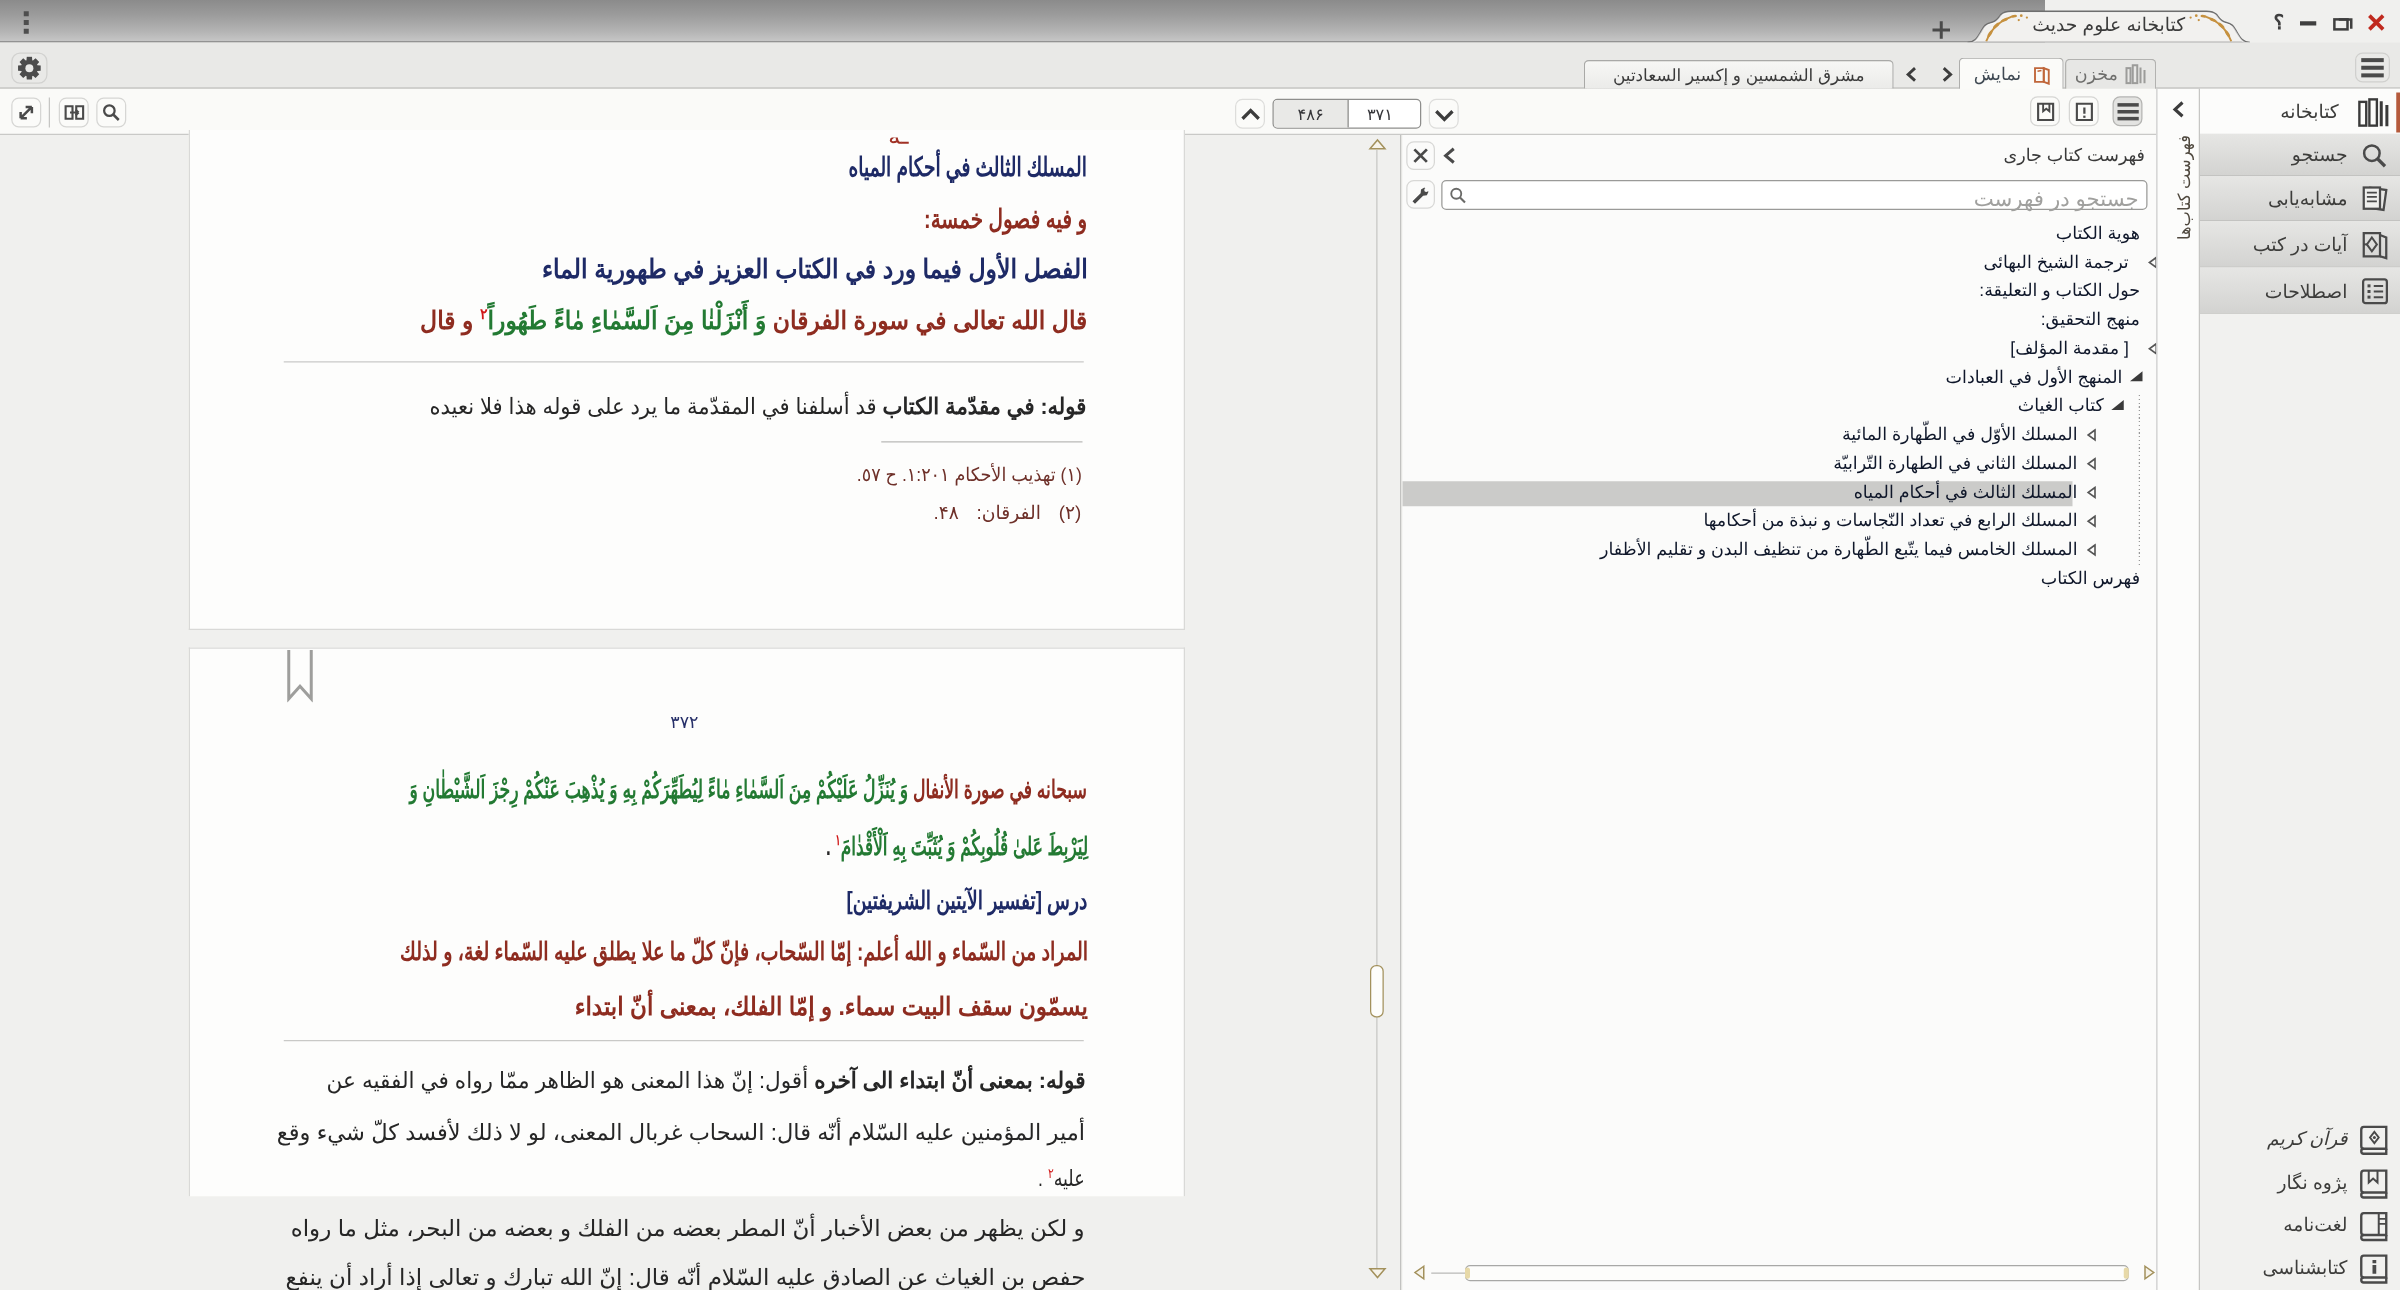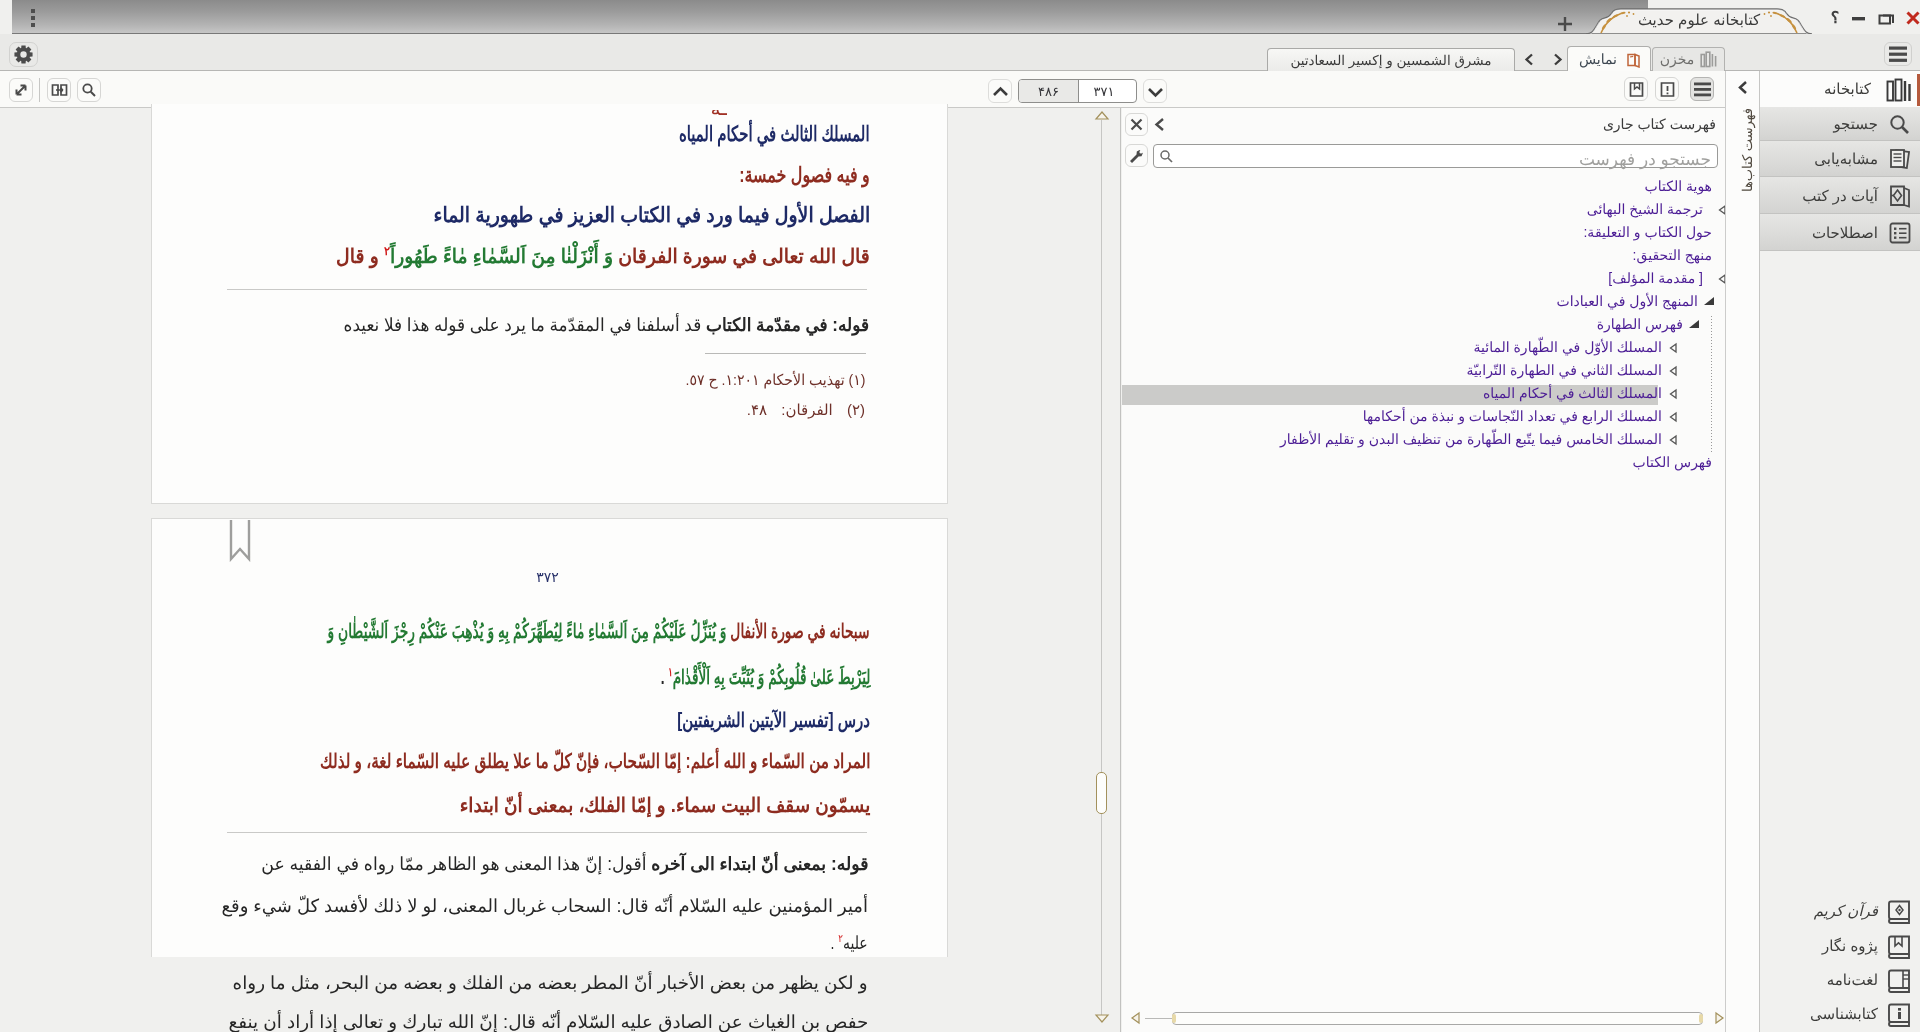--- a/index.html
+++ b/index.html
@@ -1,42 +1,42 @@
 <!DOCTYPE html>
 <html lang="fa"><head>
 <meta charset="utf-8">
 <title>کتابخانه علوم حدیث</title>
 <style>
   * { margin:0; padding:0; box-sizing:border-box; }
   html,body { width:1920px; height:1032px; overflow:hidden; }
   body { font-family:"Liberation Sans", sans-serif; position:relative; background:#f0f0ee; }
   .abs { position:absolute; }
   
-  #titlebar { left:12px; top:0; width:1636px; height:34px;
+  #titlebar { left:0; top:0; width:1636px; height:34px;
     background:linear-gradient(to bottom,#8b8b8b 0%,#9b9b9b 35%,#b3b3b3 75%,#c6c6c6 100%);
     border-bottom:1px solid #787878; }
   
   #row2 { left:0; top:34px; width:1920px; height:37px; background:#e9e9e7; border-bottom:1px solid #b6b6b4; }
   
   #row3 { left:0; top:71px; width:1725px; height:37px; background:#fafaf8; border-bottom:1px solid #c9c9c7; }
   .tbtn { position:absolute; width:24px; height:24px; border:1px solid #d6d6d4; border-radius:6px; background:#fbfbf9; }
   
   #content { left:0; top:108px; width:1121px; height:924px; background:#f0f0ee; border-right:1px solid #c2c2c0; }
   .card { position:absolute; left:151px; width:797px; background:#fdfdfc; border:1px solid #d9d9d7; }
   
   #panel { left:1122px; top:108px; width:603px; height:924px; background:#fbfbfa; }
   
   #strip { left:1725px; top:71px; width:35px; height:961px; background:#fcfcfb; border-left:1px solid #cccccb; border-right:1px solid #c6c6c4; }
   
   #sidebar { left:1760px; top:71px; width:160px; height:961px; background:#f1f1ef; }
   .sideitem { position:absolute; left:0; width:160px; height:36px;
     background:linear-gradient(to bottom,#e6e6e4,#d3d3d1); border-bottom:1px solid #c3c3c1; }
   .sidetxt { position:absolute; right:42px; font-size:15px; color:#3d3d3b; white-space:nowrap; }
   .fa { direction:rtl; }
-  .treet { font-size:14px; color:#4c1d95; white-space:nowrap; }
+  .treet { font-size:14px; color:#0f172a; white-space:nowrap; }
   .ln { white-space:nowrap; }
 </style>
 </head>
 <body dir="ltr">
   <div id="titlebar" class="abs">
 
     <svg class="abs" style="left:16px;top:8px" width="10" height="22" viewBox="0 0 10 22">
       <rect x="3" y="1" width="4" height="4" fill="#4e4e4e"></rect>
       <rect x="3" y="8" width="4" height="4" fill="#4e4e4e"></rect>
       <rect x="3" y="15" width="4" height="4" fill="#4e4e4e"></rect>
@@ -249,21 +249,21 @@
     <div class="abs" style="left:589px;top:208px;width:1px;height:136px;background-image:repeating-linear-gradient(to bottom,#999 0,#999 1px,transparent 1px,transparent 3px);"></div>
 
     <div class="abs" style="left:0px;top:277px;width:536px;height:20px;background:#cbcbc9;"></div>
 
     <div class="abs fa treet" id="t1" style="right:13px;top:70px;">هویة الکتاب</div>
     <div class="abs fa treet" id="t2" style="right:22px;top:93px;">ترجمة الشیخ البهائی</div>
     <div class="abs fa treet" id="t3" style="right:13px;top:116px;">حول الکتاب و التعلیقة:</div>
     <div class="abs fa treet" id="t4" style="right:13px;top:139px;">منهج التحقیق:</div>
     <div class="abs fa treet" id="t5" style="right:22px;top:162px;">[ مقدمة المؤلف]</div>
     <div class="abs fa treet" id="t6" style="right:27px;top:185px;">المنهج الأول في العبادات</div>
-    <div class="abs fa treet" id="t7" style="right:42px;top:208px;">فهرس الطهارة</div>
+    <div class="abs fa treet" id="t7" style="right:42px;top:208px;">کتاب الغياث</div>
     <div class="abs fa treet" id="t8" style="right:63px;top:231px;">المسلك الأوّل في الطّهارة المائیة</div>
     <div class="abs fa treet" id="t9" style="right:63px;top:254px;">المسلك الثاني في الطهارة التّرابیّة</div>
     <div class="abs fa treet" id="t10" style="right:63px;top:277px;">المسلك الثالث في أحکام المیاه</div>
     <div class="abs fa treet" id="t11" style="right:63px;top:300px;">المسلك الرابع في تعداد النّجاسات و نبذة من أحکامها</div>
     <div class="abs fa treet" id="t12" style="right:63px;top:323px;">المسلك الخامس فیما یتّبع الطّهارة من تنظیف البدن و تقلیم الأظفار</div>
     <div class="abs fa treet" id="t13" style="right:13px;top:346px;">فهرس الکتاب</div>
 
     <svg class="abs" style="left:595px;top:96px" width="10" height="12" viewBox="0 0 10 12">
       <path d="M8 2 L2.5 6 L8 10 Z" fill="none" stroke="#555" stroke-width="1.3"></path>
     </svg>

